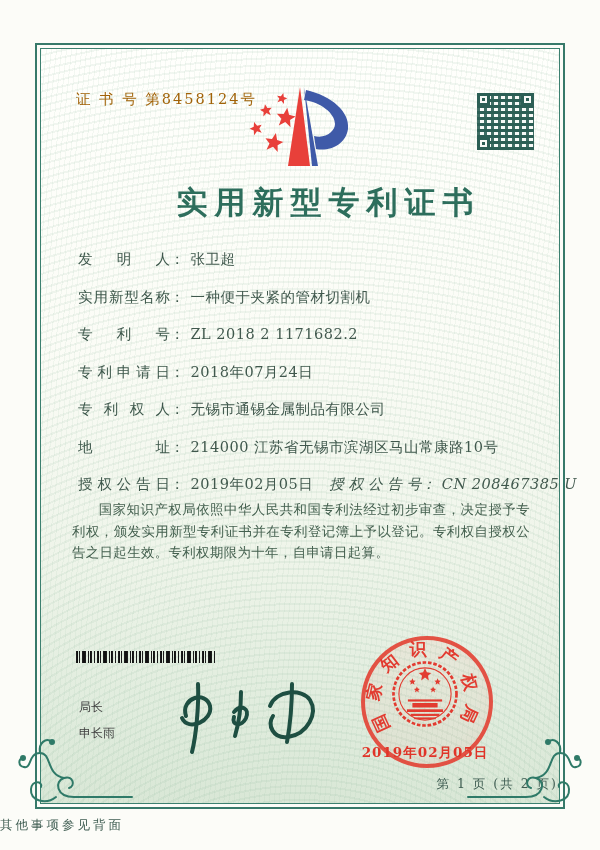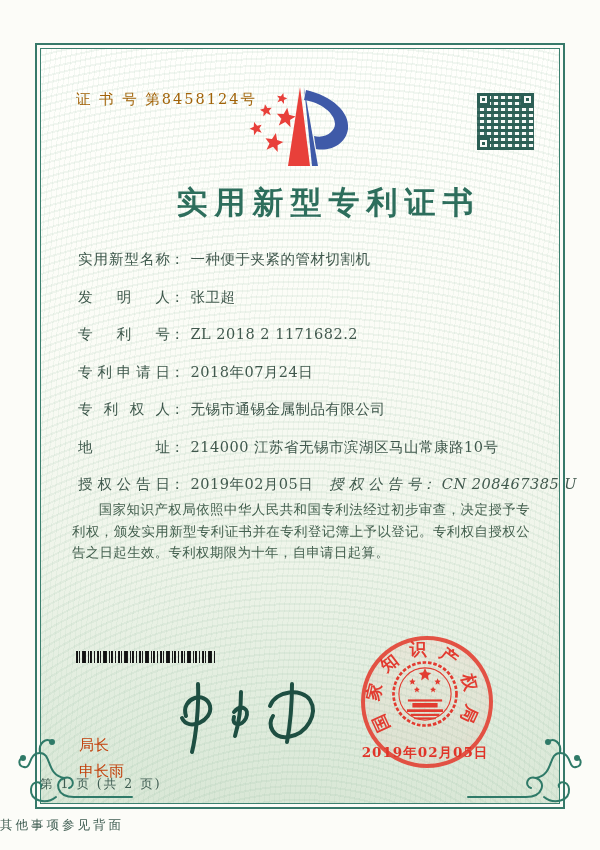--- a/index.html
+++ b/index.html
@@ -74,21 +74,21 @@
 
   
   .barcode{
     position:absolute;left:36px;top:603px;width:139px;height:12px;
     background-image:
       repeating-linear-gradient(90deg,#1c1c1c 0 1px,transparent 1px 3px),
       repeating-linear-gradient(90deg,#111 0 2px,transparent 2px 7px);
   }
 
   
-  .signer{position:absolute;left:39px;top:646px;font-size:15px;color:#c2410c;line-height:26px;margin-top:38px;}
+  .signer{position:absolute;left:39px;top:646px;font-size:12px;color:#404040;line-height:26px;}
   .signature{position:absolute;left:118px;top:628px;width:170px;height:86px;}
 
   
   .seal{position:absolute;left:317px;top:586px;width:136px;height:136px;}
   .seal-ring{
     position:absolute;left:4px;top:2px;width:124px;height:124px;border-radius:50%;
     border:4px solid rgba(227,62,48,.88);
     background:radial-gradient(circle, rgba(255,120,100,.06) 55%, rgba(255,120,100,.14) 100%);
   }
   .seal-char{
@@ -99,21 +99,21 @@
   .seal-char span{display:block;width:20px;margin-left:-10px;text-align:center;}
   .emblem{position:absolute;left:32px;top:18px;width:72px;height:84px;}
   .seal-date{
     position:absolute;left:-4px;top:110px;width:144px;text-align:center;
     font-size:13.5px;font-weight:700;color:#e03428;letter-spacing:1px;
     font-family:"DejaVu Serif","Liberation Serif",serif;
   }
 
   
   .page-info{
-    position:absolute;left:0;top:728px;width:100%;text-align:left;
+    position:absolute;left:0;top:728px;width:100%;text-align:right;
     font-size:12.5px;color:#3f5d52;letter-spacing:2px;
   }
   .ornament{position:absolute;width:118px;height:72px;}
   .orn-left{left:16px;top:733px;}
   .orn-right{left:466px;top:733px;transform:scaleX(-1);}
   .back-note{
     position:absolute;left:0;top:817px;width:100%;
     font-size:12.5px;color:#3f5d52;letter-spacing:3px;
   }
 </style>
@@ -146,24 +146,24 @@
     <div class="qr">
       <span class="finder f-tl"></span>
       <span class="finder f-tr"></span>
       <span class="finder f-bl"></span>
     </div>
 
     <div class="title">实用新型专利证书</div>
 
     <div class="fields">
       <div class="f-row">
+        <span class="f-label">发明人</span><span class="f-colon">：</span><span class="f-value">张卫超</span>
+      </div>
+      <div class="f-row">
         <span class="f-label">实用新型名称</span><span class="f-colon">：</span><span class="f-value">一种便于夹紧的管材切割机</span>
-      </div>
-      <div class="f-row">
-        <span class="f-label">发明人</span><span class="f-colon">：</span><span class="f-value">张卫超</span>
       </div>
       <div class="f-row">
         <span class="f-label">专利号</span><span class="f-colon">：</span><span class="f-value">ZL 2018 2 1171682.2</span>
       </div>
       <div class="f-row">
         <span class="f-label">专利申请日</span><span class="f-colon">：</span><span class="f-value">2018年07月24日</span>
       </div>
       <div class="f-row">
         <span class="f-label">专利权人</span><span class="f-colon">：</span><span class="f-value">无锡市通锡金属制品有限公司</span>
       </div>

